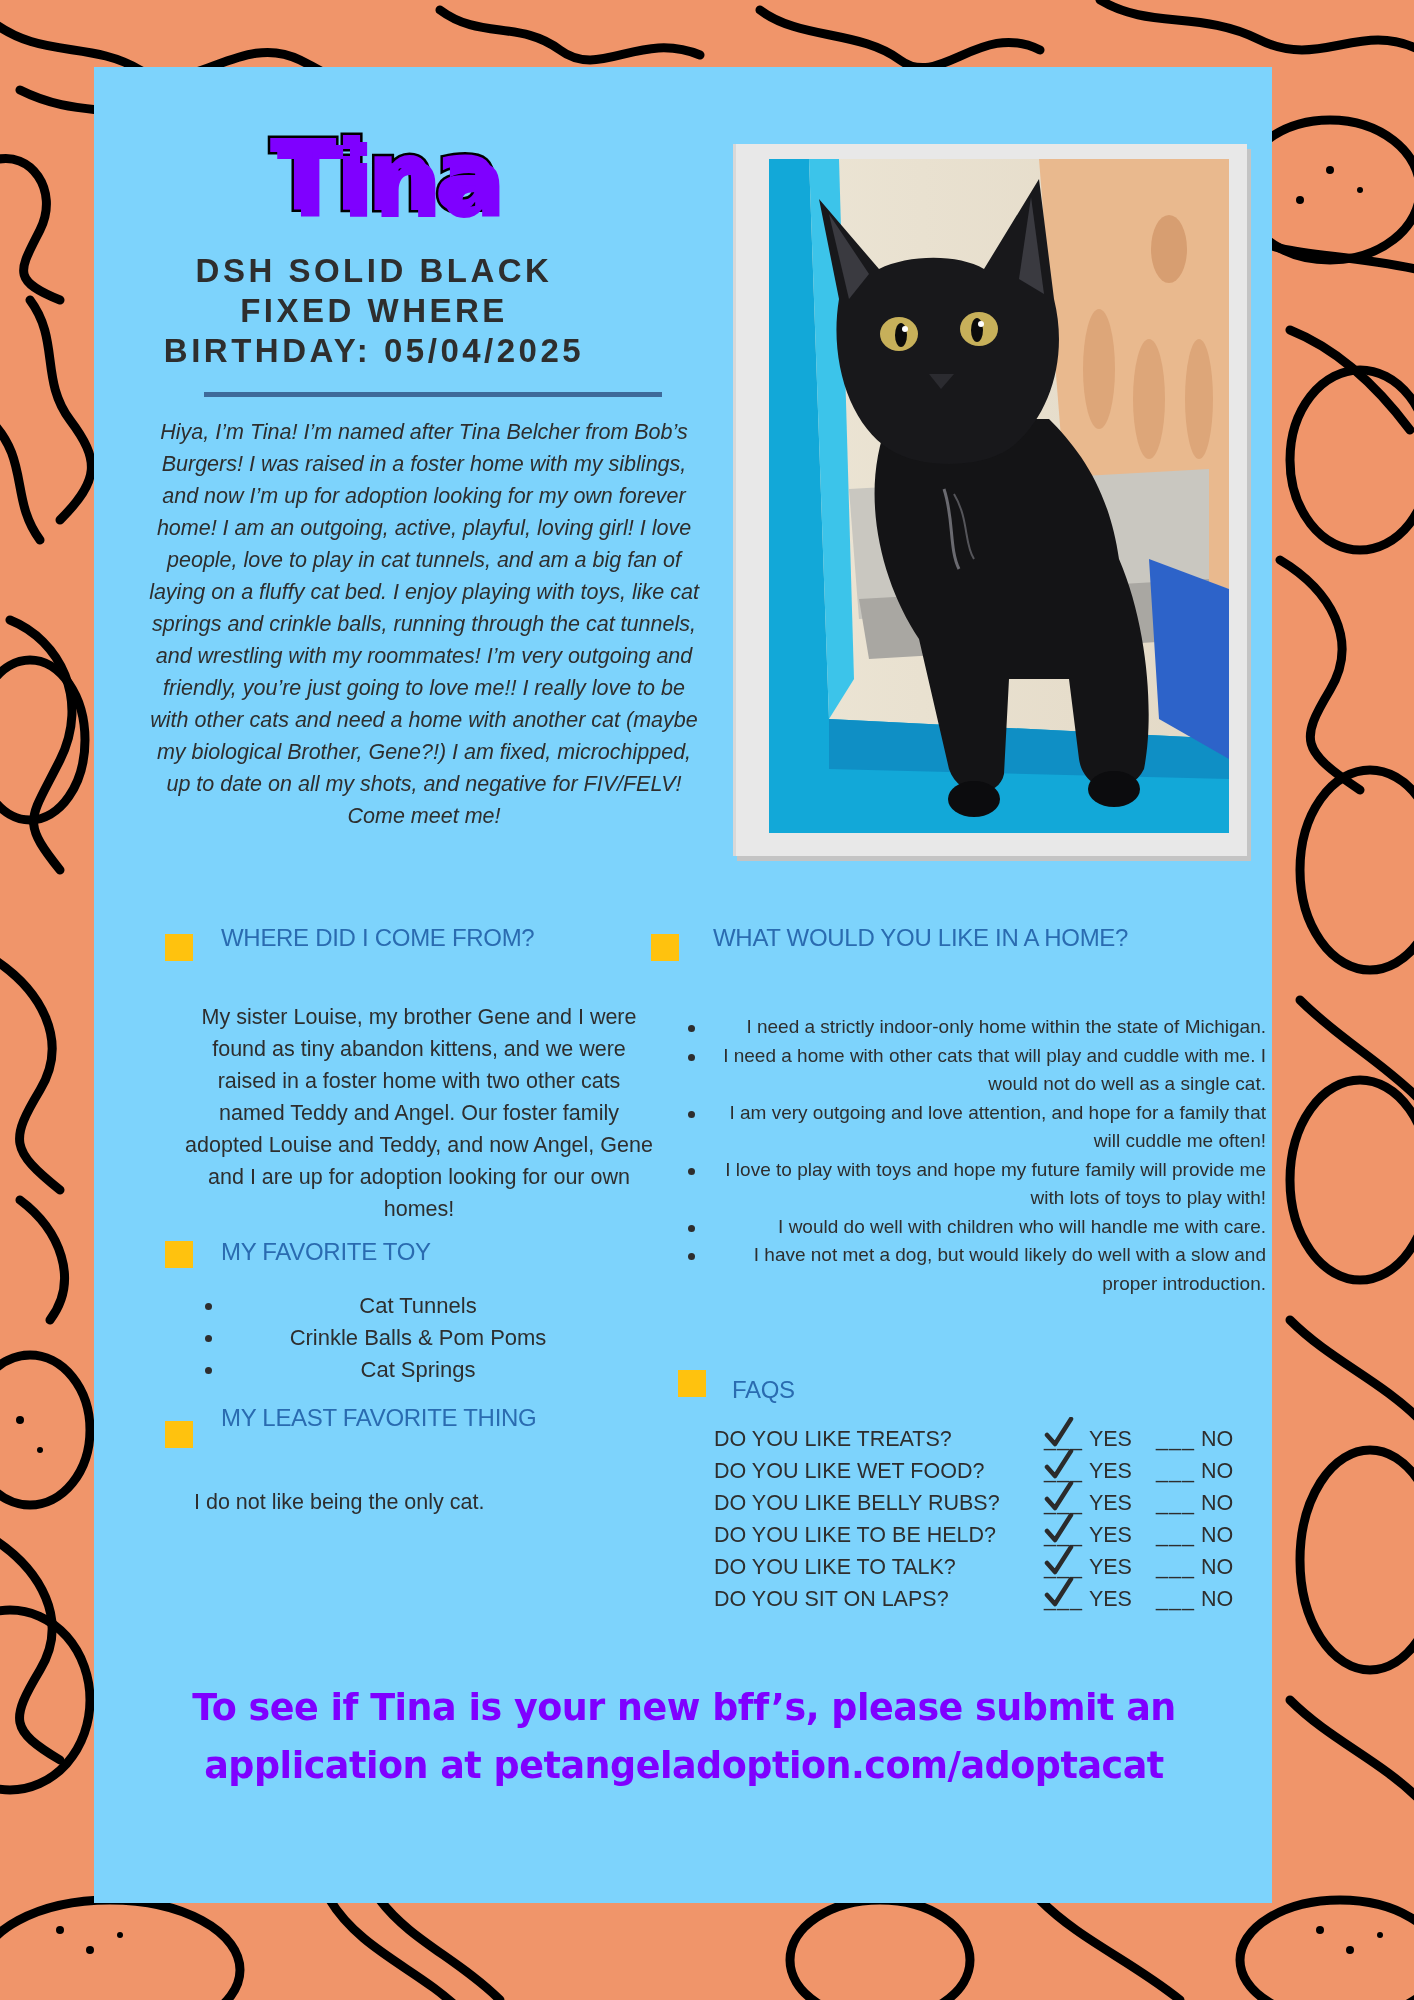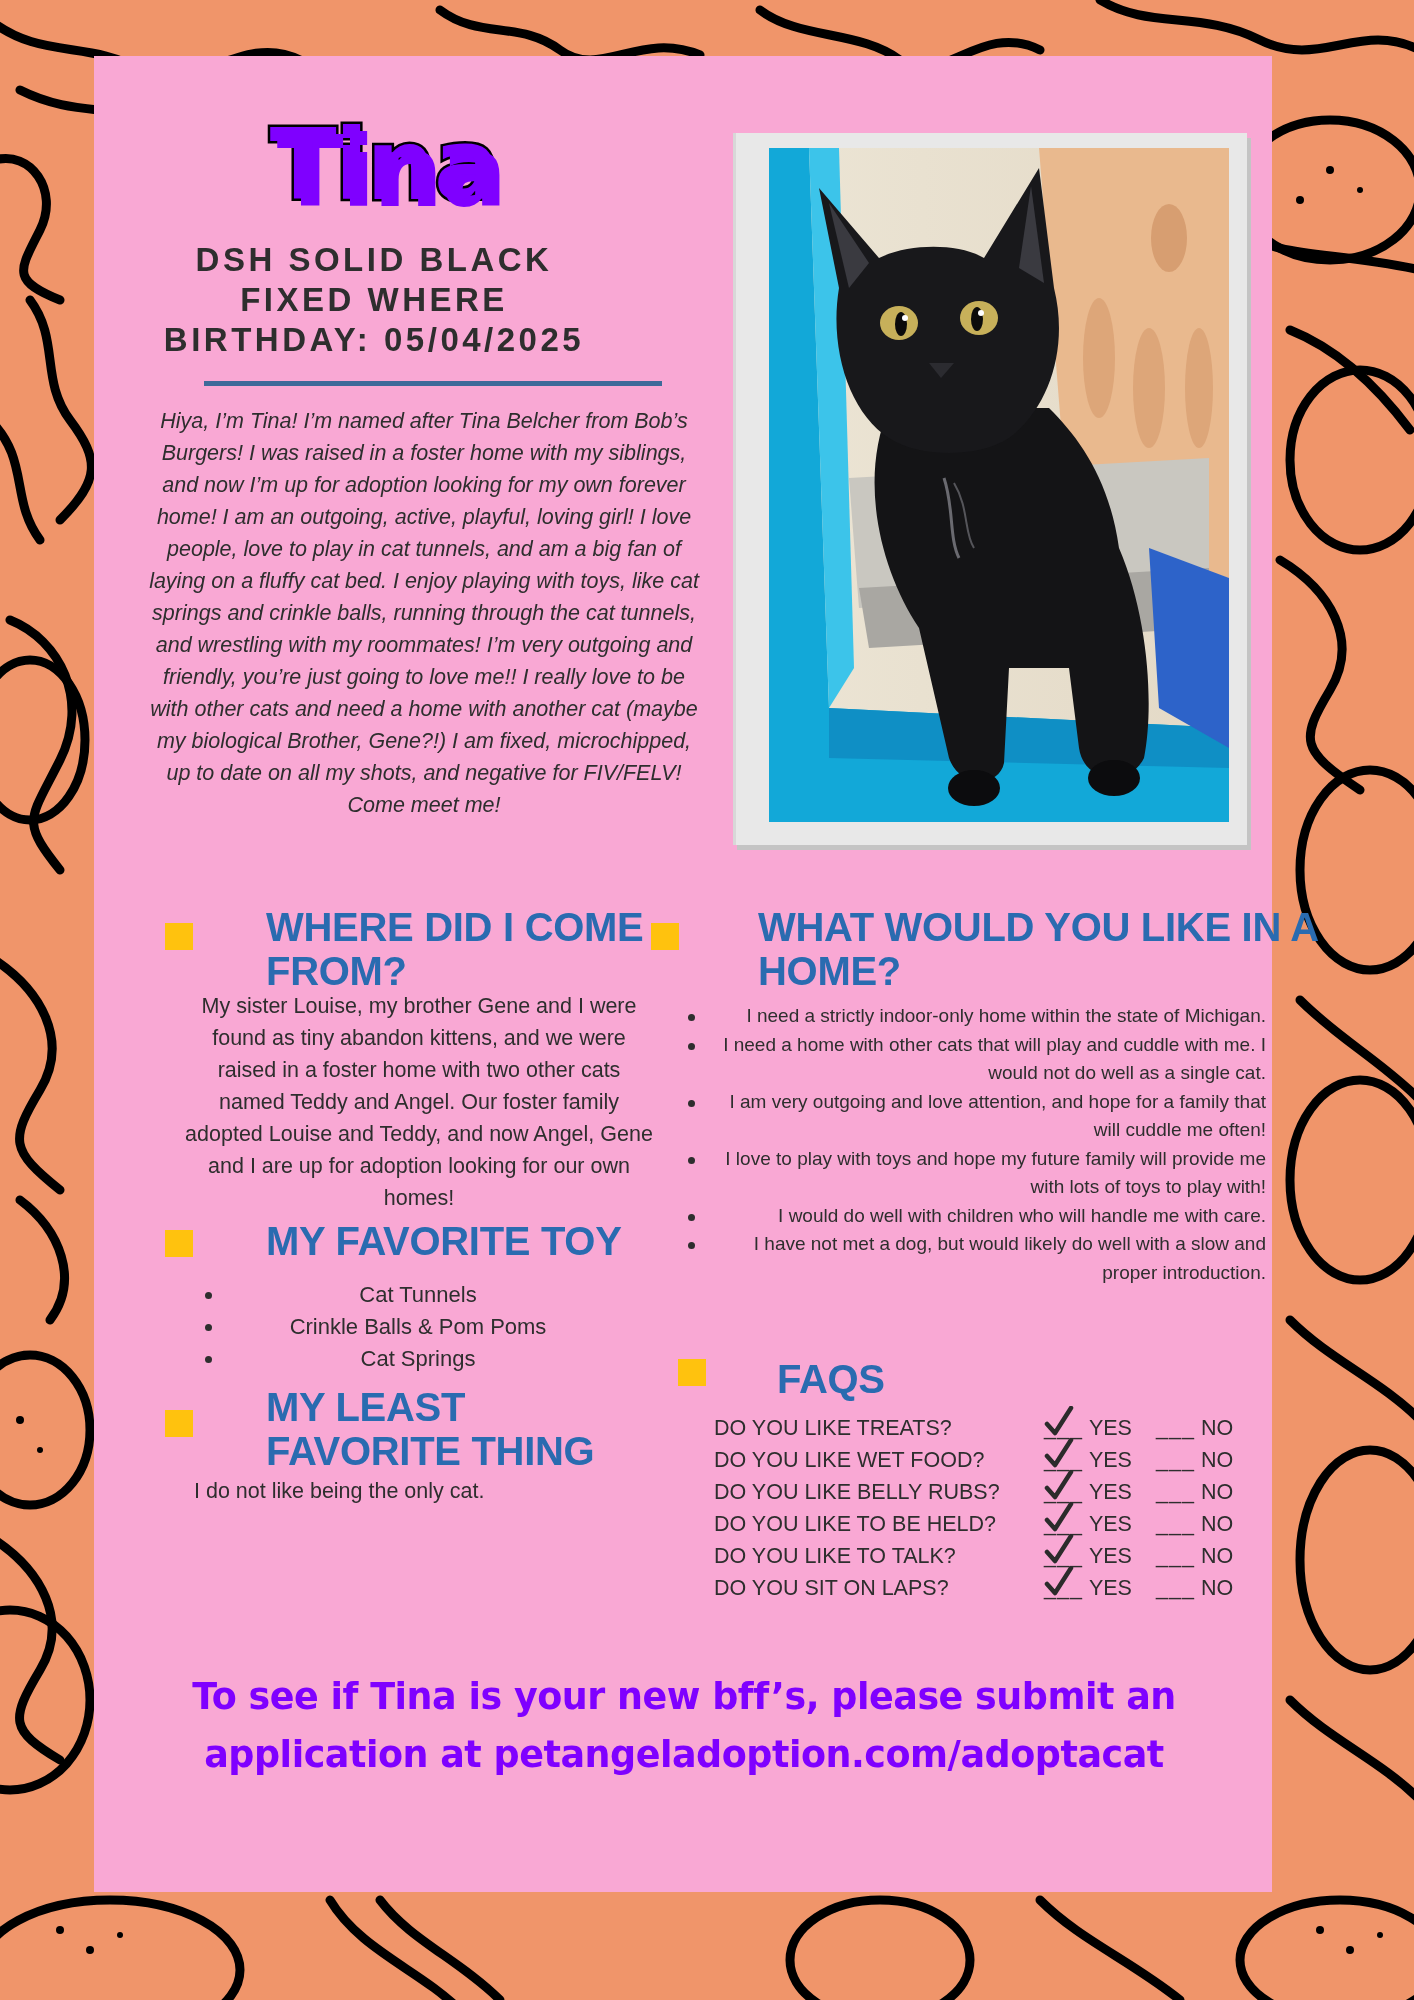--- a/index.html
+++ b/index.html
@@ -9,23 +9,23 @@
       background: #F0956A;
       font-family: "Liberation Sans", sans-serif;
       color: #2b2b2b;
     }
     
     .bg-pattern { position: absolute; inset: 0; z-index: 0; }
     .bg-pattern svg { width: 100%; height: 100%; }
 
     .card {
       position: absolute;
-      left: 94px; top: 56px;
+      left: 94px; top: 67px;
       width: 1178px; height: 1836px;
-      background: #f9a8d4;
+      background: #7dd3fc;
       z-index: 1;
     }
 
     
     .name-title {
       position: absolute;
       left: 140px; top: 60px;
       width: 300px;
       text-align: center;
       font-family: "DejaVu Sans", sans-serif;
@@ -88,26 +88,25 @@
 
     
     .sec-square {
       position: absolute;
       width: 28px; height: 27px;
       background: #FFC20E;
     }
     .sec-heading {
       position: absolute;
       font-family: "Liberation Sans", sans-serif;
-      font-weight: 700;
-      font-size: 40px;
+      font-weight: 400;
+      font-size: 24px;
       line-height: 44px;
       color: #2A6BB0;
       letter-spacing: -0.3px;
-      margin-left: 45px;
     }
     .sec-text {
       position: absolute;
       font-family: "Liberation Sans", sans-serif;
       font-size: 21.5px;
       line-height: 32px;
       color: #2e2e2e;
     }
     ul.bullets { list-style: none; }
     ul.bullets li { position: relative; }

